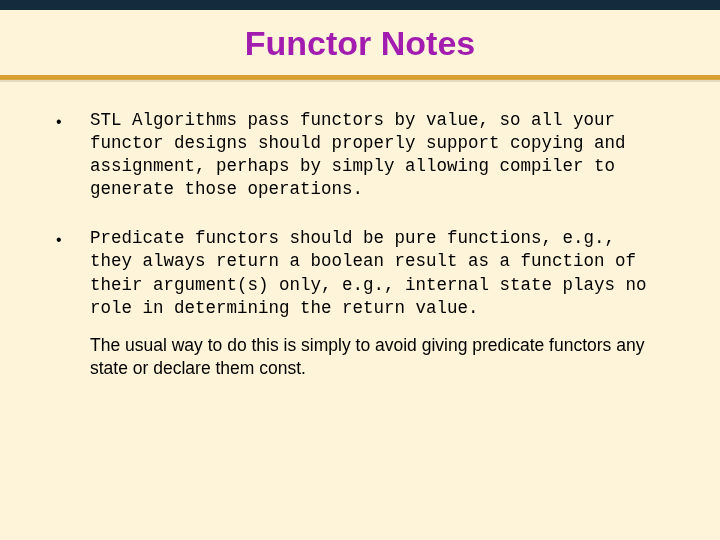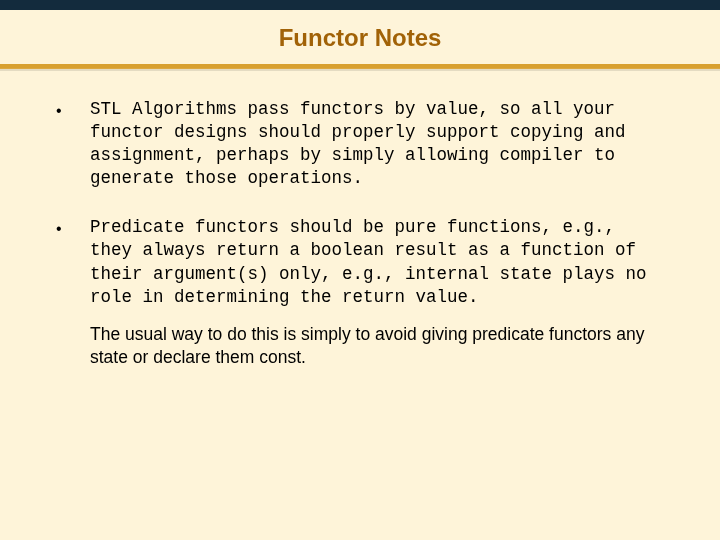--- a/index.html
+++ b/index.html
@@ -26,22 +26,22 @@
     position: absolute;
     top: 0;
     left: 0;
     width: 100%;
     height: 10px;
     background: #132b3d;
   }
   .title {
     font-family: Verdana, Geneva, sans-serif;
     font-weight: bold;
-    font-size: 24px;
-    color: #a16207;
+    font-size: 34px;
+    color: #a21caf;
     text-align: center;
     padding: 24px 0 12px 0;
     position: relative;
     z-index: 2;
   }
   .title-rule {
     position: relative;
     width: 100%;
     height: 4px;
     background: #d8a030;

